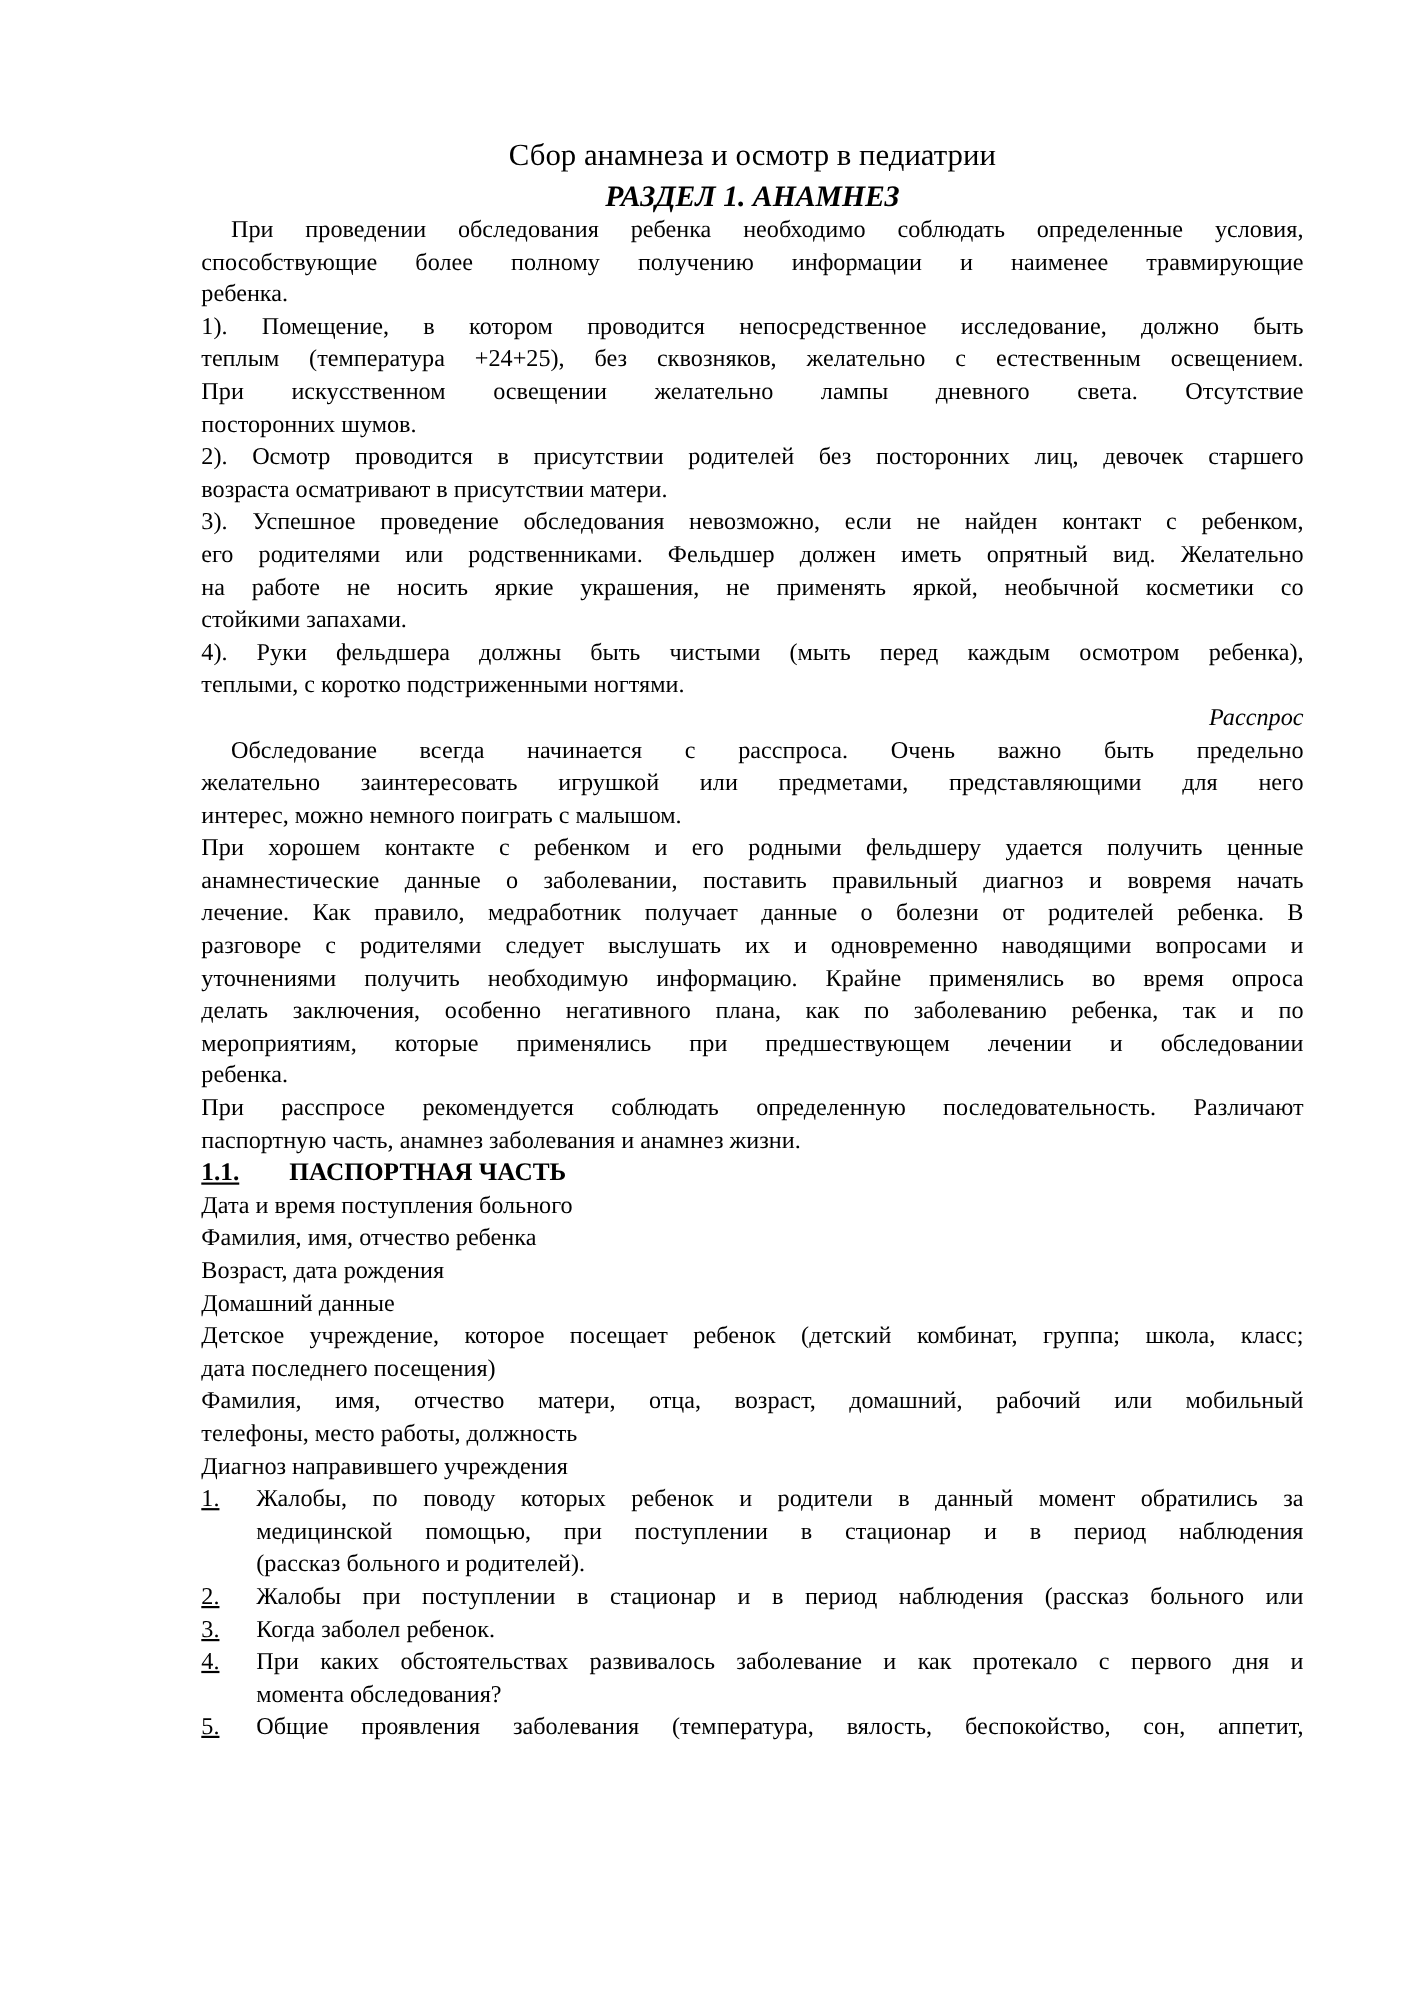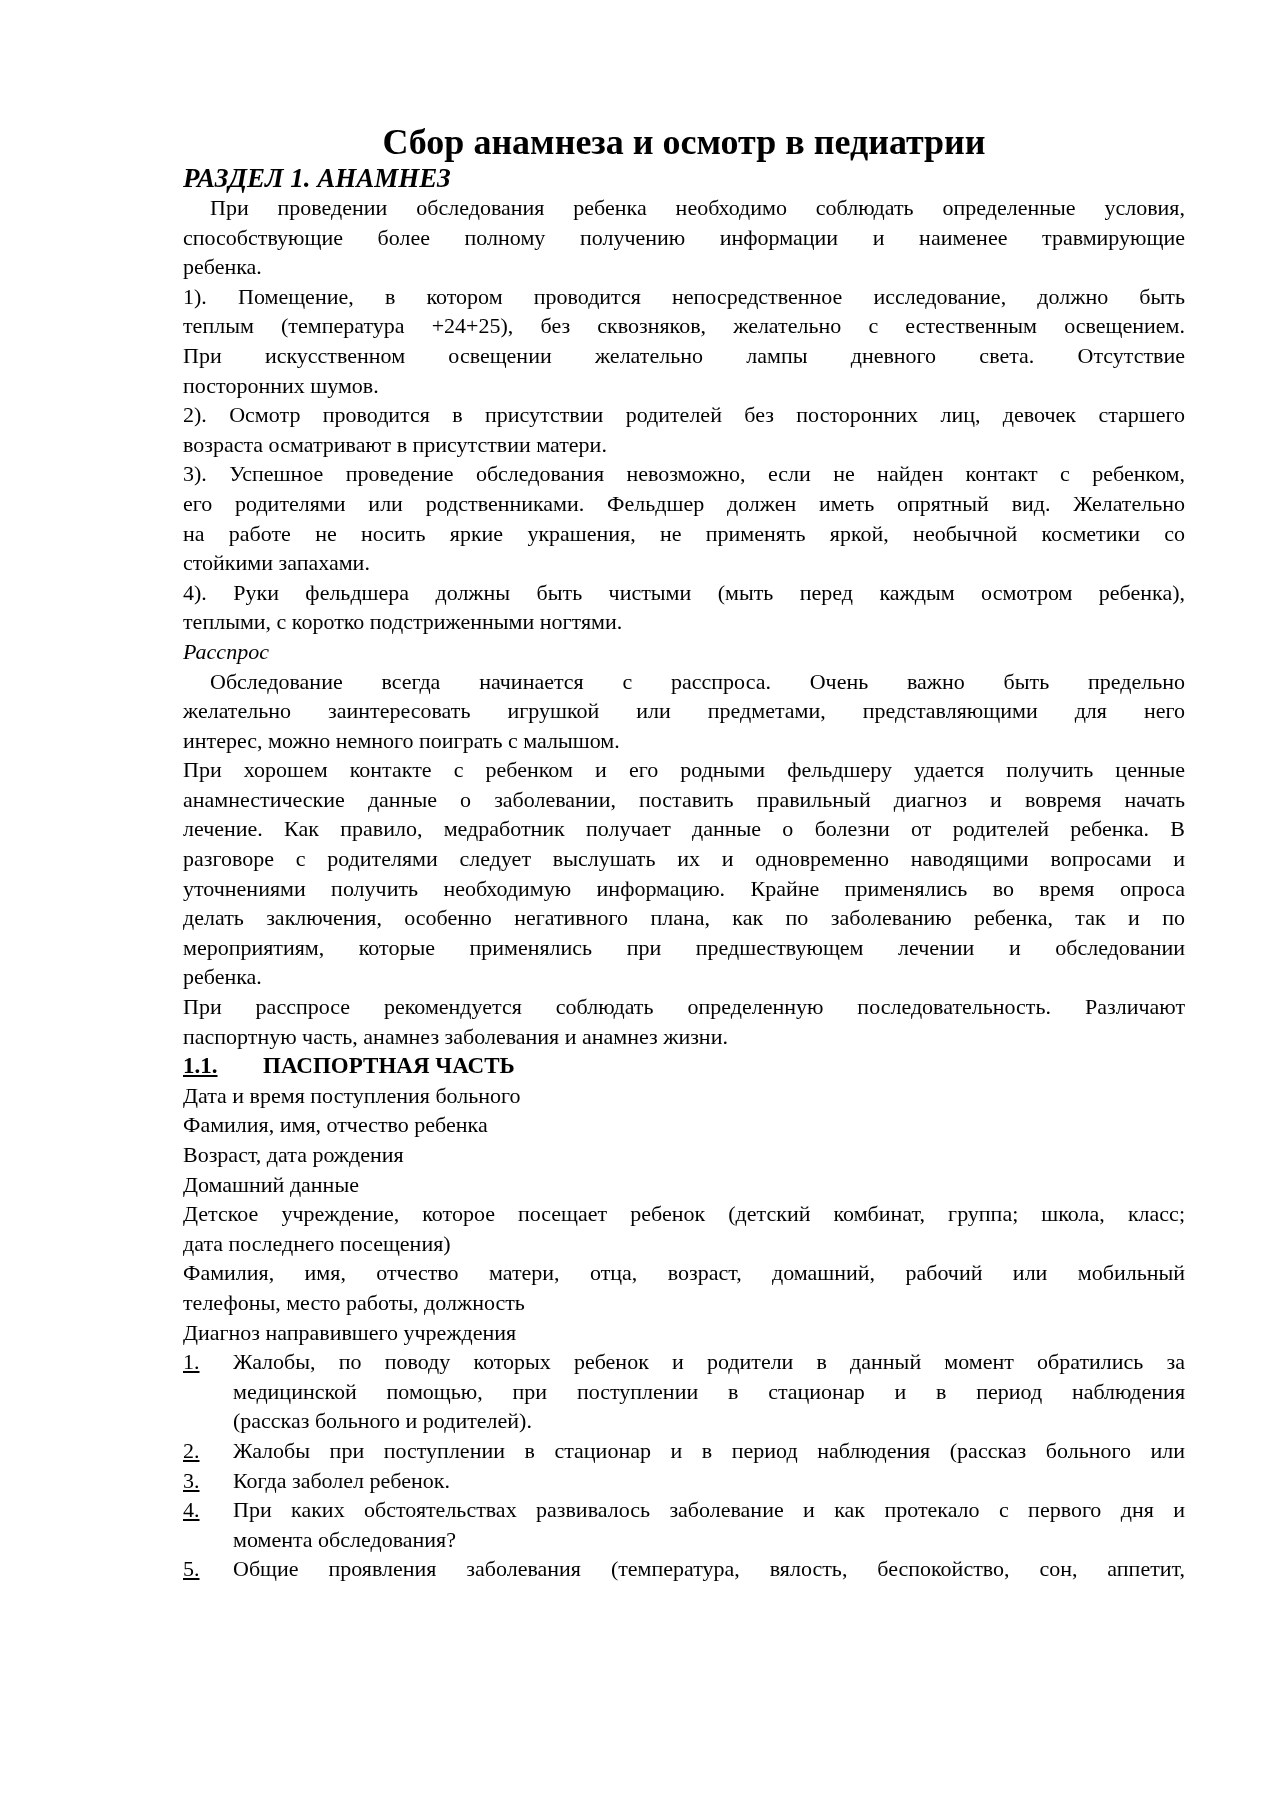--- a/index.html
+++ b/index.html
@@ -15,33 +15,33 @@
     font-family: "Liberation Serif", "DejaVu Serif", serif;
     color: #000000;
   }
   .text-col {
     position: absolute;
     left: 183px;
     width: 1002px;
   }
   #doc-title {
     top: 119px;
-    font-size: 36px;
+    font-size: 28px;
     line-height: 46px;
-    font-weight: bold;
+    font-weight: normal;
     text-align: center;
     white-space: nowrap;
   }
   #doc-subtitle {
     top: 162px;
     font-size: 27px;
     line-height: 32px;
     font-weight: bold;
     font-style: italic;
-    text-align: left;
+    text-align: center;
   }
   #doc-body {
     top: 193px;
     font-size: 22px;
     line-height: 29.6px;
   }
   .line {
     min-height: 29.6px;
   }
   
@@ -65,21 +65,21 @@
     font-weight: bold;
     font-size: 23px;
   }
   .num {
     position: absolute;
     left: 0;
     top: 0;
     text-decoration: underline;
   }
   .center-line {
-    text-align: left;
+    text-align: right;
     font-style: italic;
   }
 </style>
 </head>
 <body style="background: rgb(255, 255, 255); color: rgb(0, 0, 0);">
 
 <div id="doc-title" class="text-col">Сбор анамнеза и осмотр в педиатрии</div>
 
 <div id="doc-subtitle" class="text-col">РАЗДЕЛ 1. АНАМНЕЗ</div>
 

